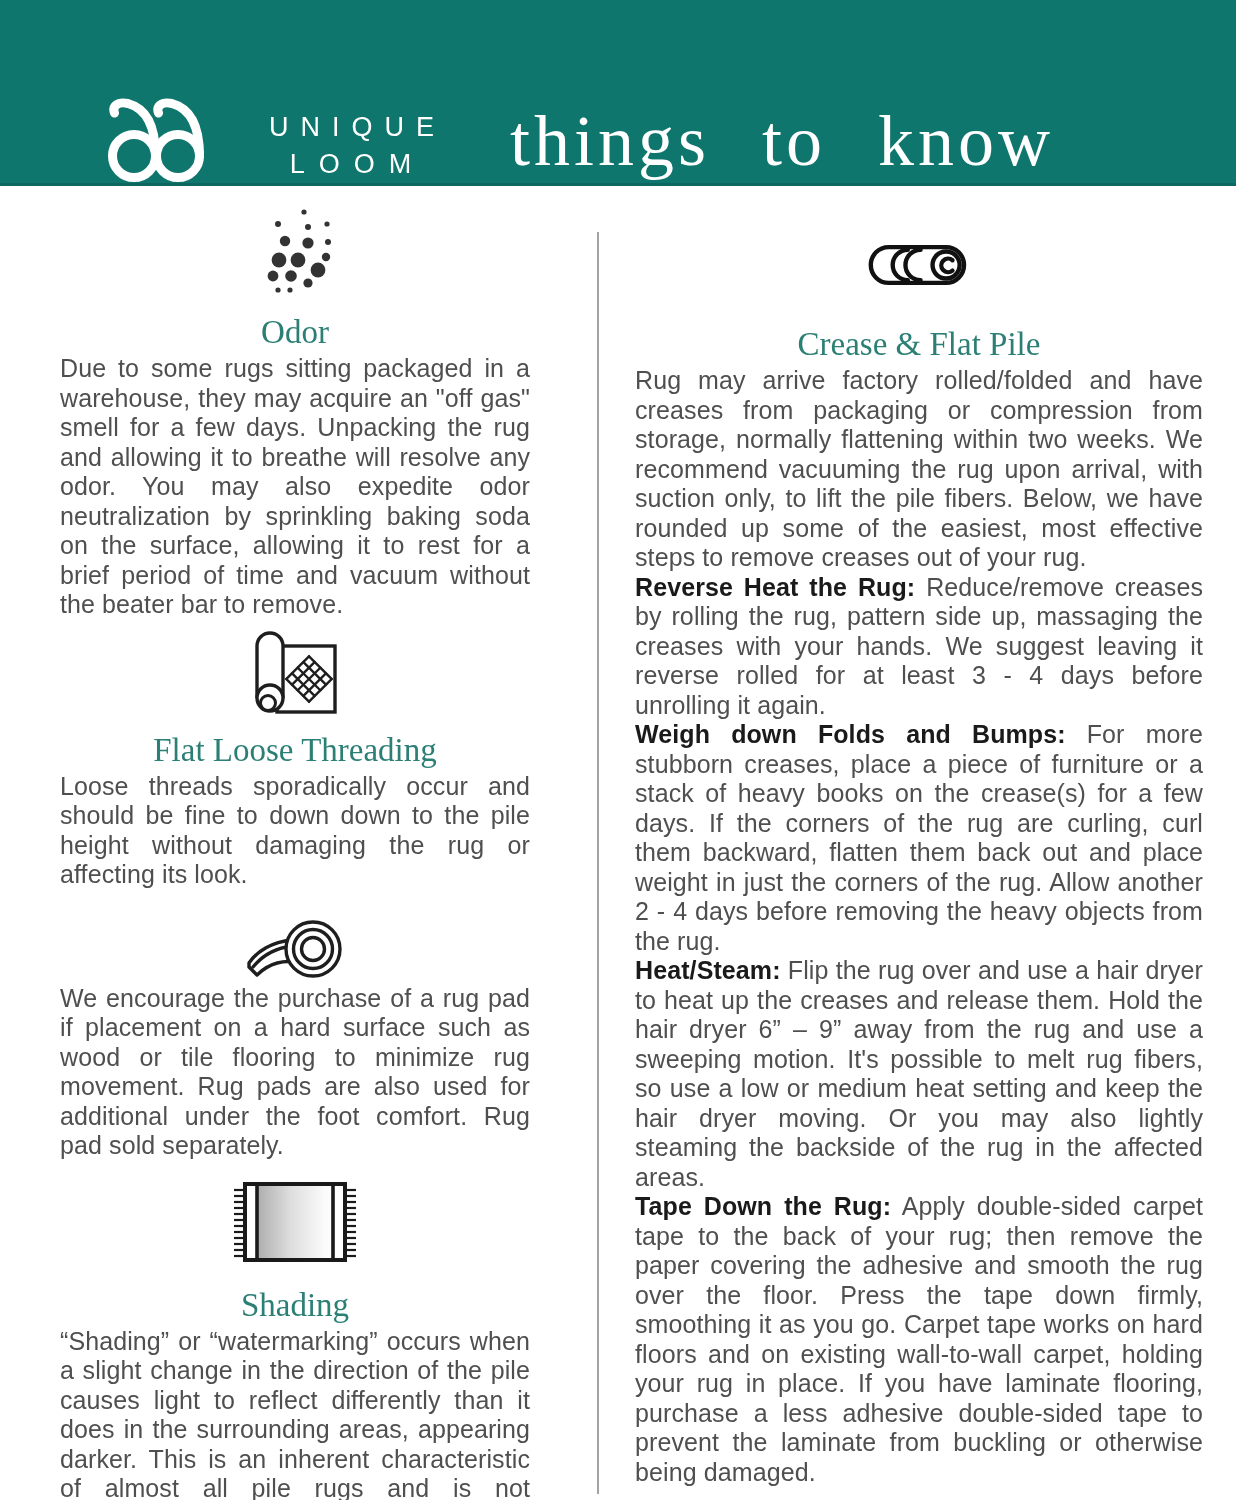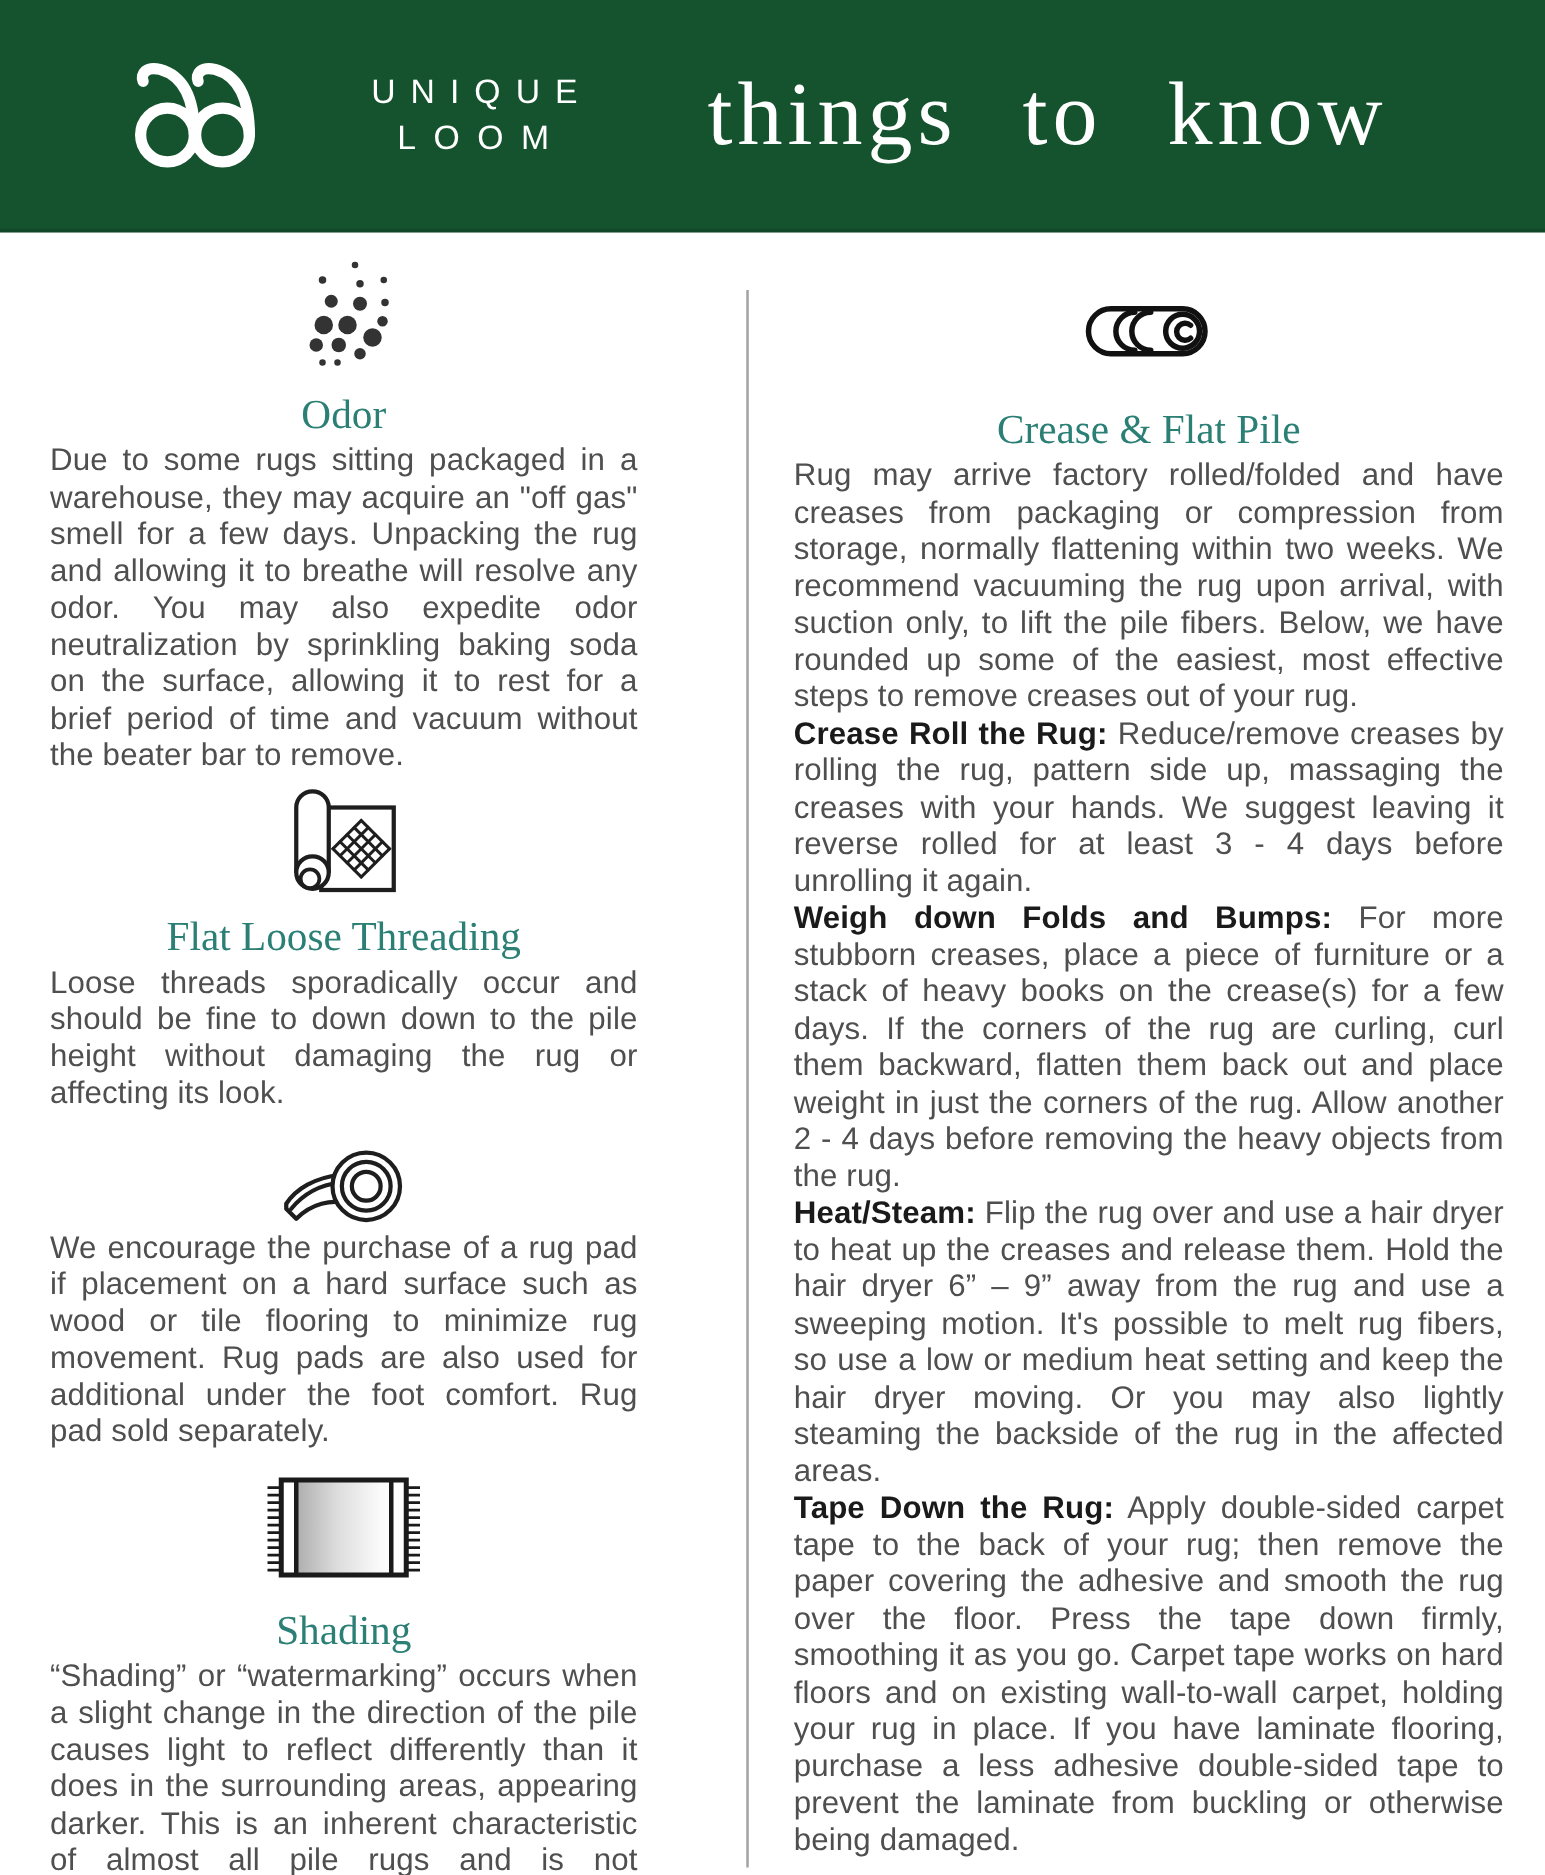--- a/index.html
+++ b/index.html
@@ -3,38 +3,38 @@
 <meta charset="utf-8">
 <style>
   html,body{margin:0;padding:0;}
   body{
     width:1236px;height:1500px;background:#ffffff;overflow:hidden;
     font-family:"Liberation Sans", sans-serif;
     -webkit-font-smoothing:antialiased;
   }
   
   .header{
-    height:186px;background:#14532d;display:flex;align-items:center;
-    box-sizing:border-box;border-bottom:3px solid rgba(0,0,0,0.12);gap:28px;
+    height:186px;background:#0f766e;display:flex;align-items:flex-end;
+    box-sizing:border-box;border-bottom:3px solid rgba(0,0,0,0.12);
   }
   .logo{margin-left:103px;flex:0 0 auto;display:block;}
   .brand{
     color:#ffffff;margin-left:26px;font-size:27px;line-height:37px;
     letter-spacing:12px;font-weight:400;flex:0 0 auto;
   }
   .brand .line2{text-align:center;letter-spacing:14px;}
   .header-title{
     font-family:"Liberation Serif", serif;font-weight:400;color:#ffffff;
     font-size:72px;letter-spacing:4px;word-spacing:30px;margin-left:64px;
     white-space:nowrap;
   }
   
   .content{
     position:relative;height:1314px;box-sizing:border-box;
-    padding:0 33px 0 40px;display:flex;gap:31px;
+    padding:0 33px 0 60px;display:flex;gap:31px;
   }
   .divider{
     position:absolute;left:597px;top:46px;height:1262px;width:2px;
     background:#a3a3a3;
   }
   .col-left{width:470px;flex:0 0 auto;}
   .col-right{width:568px;flex:0 0 auto;margin-left:auto;}
   
   .icon-row{display:flex;justify-content:center;align-items:flex-end;}
   .sec-title{
@@ -208,21 +208,21 @@
           <path d="M 50 7 A 19 19 0 0 0 50 45"></path>
           <path d="M 66 7 A 19 19 0 0 0 66 45"></path>
           <circle cx="98" cy="26" r="17"></circle>
           <path d="M 106 20 A 8.5 8.5 0 1 0 106 33"></path>
         </g>
       </svg>
     </div>
     <h2 class="sec-title r-title">Crease &amp; Flat Pile</h2>
     <p class="body r-intro">Rug may arrive factory rolled/folded and have creases from packaging or compression from storage, normally flattening within two weeks. We recommend vacuuming the rug upon arrival, with suction only, to lift the pile fibers. Below, we have rounded up some of the easiest, most effective steps to remove creases out of your rug.</p>
 
-    <p class="body r-step"><strong class="lbl">Crease Roll the Rug:</strong> <span>Reduce/remove creases by rolling the rug, pattern side up, massaging the creases with your hands. We suggest leaving it reverse rolled for at least 3 - 4 days before unrolling it again.</span></p>
+    <p class="body r-step"><strong class="lbl">Reverse Heat the Rug:</strong> <span>Reduce/remove creases by rolling the rug, pattern side up, massaging the creases with your hands. We suggest leaving it reverse rolled for at least 3 - 4 days before unrolling it again.</span></p>
 
     <p class="body r-step"><strong class="lbl">Weigh down Folds and Bumps:</strong> <span>For more stubborn creases, place a piece of furniture or a stack of heavy books on the crease(s) for a few days. If the corners of the rug are curling, curl them backward, flatten them back out and place weight in just the corners of the rug. Allow another 2 - 4 days before removing the heavy objects from the rug.</span></p>
 
     <p class="body r-step"><strong class="lbl">Heat/Steam:</strong> <span>Flip the rug over and use a hair dryer to heat up the creases and release them. Hold the hair dryer 6” – 9” away from the rug and use a sweeping motion. It's possible to melt rug fibers, so use a low or medium heat setting and keep the hair dryer moving. Or you may also lightly steaming the backside of the rug in the affected areas.</span></p>
 
     <p class="body r-step"><strong class="lbl">Tape Down the Rug:</strong> <span>Apply double-sided carpet tape to the back of your rug; then remove the paper covering the adhesive and smooth the rug over the floor. Press the tape down firmly, smoothing it as you go. Carpet tape works on hard floors and on existing wall-to-wall carpet, holding your rug in place. If you have laminate flooring, purchase a less adhesive double-sided tape to prevent the laminate from buckling or otherwise being damaged.</span></p>
   </div>
 </div>
 
 </body></html>

